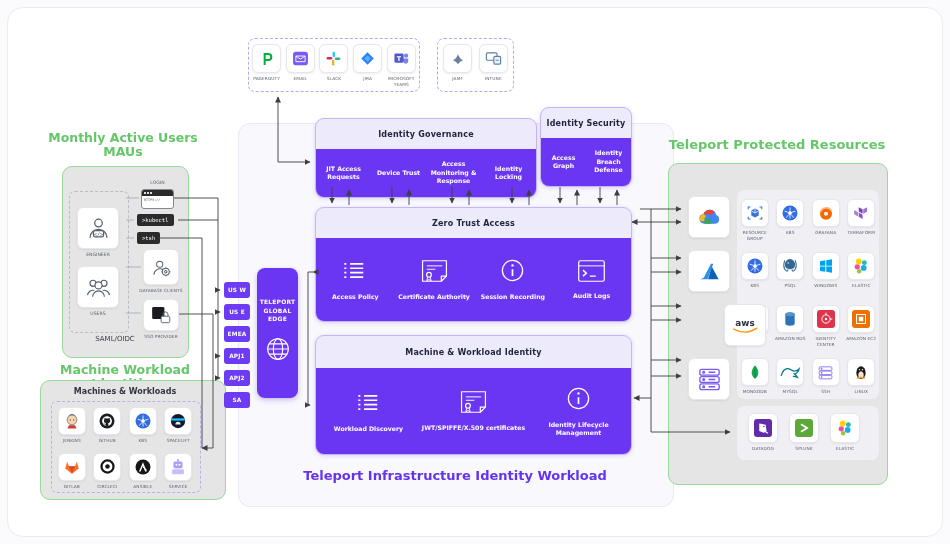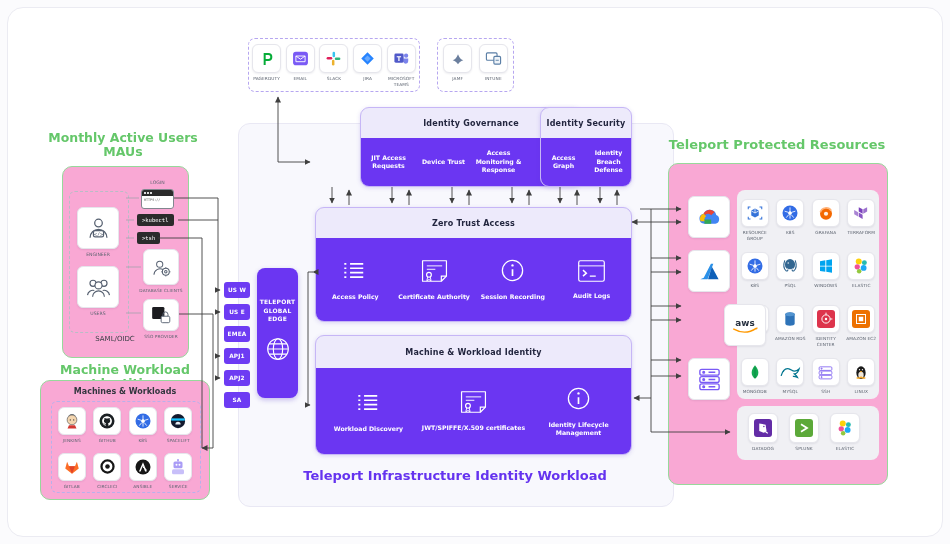--- a/index.html
+++ b/index.html
@@ -12,21 +12,21 @@
   .icard{background:#fff;border:1px solid #e6e6ec;border-radius:6px;
     box-shadow:0 1px 2px rgba(30,30,60,.08);display:flex;align-items:center;justify-content:center;}
   .clabel{font-size:4.3px;color:#5d6470;text-align:center;line-height:1.3;margin-top:3px;letter-spacing:.1px;}
   
   .intg{position:absolute;top:38px;height:54px;border:1px dashed #b6a6f0;border-radius:7px;
     display:flex;align-items:flex-start;justify-content:space-evenly;padding-top:5px;box-sizing:border-box;background:#fff;}
   .intg .cell{display:flex;flex-direction:column;align-items:center;width:32px;}
   .intg .icard{width:27px;height:27px;}
   
   .gtitle{font-size:12.5px;font-weight:700;color:#65c76a;text-align:center;line-height:1.15;z-index:2;}
-  .greenbox{position:absolute;border:1.5px solid #97d89b;border-radius:10px;background:#f9a8d4;z-index:2;}
+  .greenbox{position:absolute;border:1.5px solid #97d89b;border-radius:10px;background:#e5e5e5;z-index:2;}
   .dashedbox{position:absolute;border:1px dashed #b9bcc6;border-radius:6px;}
   .pcell{position:absolute;display:flex;flex-direction:column;align-items:center;}
   .pcell .icard{width:40px;height:40px;}
   .mlabel{font-size:4.6px;color:#5d6470;text-align:center;line-height:1.3;margin-top:3px;}
   .term{position:absolute;background:#2b2b2b;color:#fff;border-radius:2px;
     font-family:"DejaVu Sans Mono","Liberation Mono",monospace;font-size:5.5px;padding:3px 5px;z-index:3;}
   .browser{position:absolute;width:33px;height:20px;background:#fff;border:1px solid #81868f;border-radius:3px;
     overflow:hidden;z-index:3;box-sizing:border-box;}
   .browser .bar{height:6px;background:#2b2b2b;display:flex;align-items:center;gap:1.5px;padding-left:2px;}
   .browser .dot{width:1.6px;height:1.6px;border-radius:50%;background:#fff;}
@@ -269,21 +269,21 @@
             <rect x="15.5" y="17" width="12" height="9" rx="2" fill="#fff" stroke="#566070" stroke-width="1.3"></rect>
             <path d="M18 17v-2.5a3.5 3.5 0 0 1 7 0V17" fill="none" stroke="#566070" stroke-width="1.3"></path>
           </svg>
         </div>
       <div class="clabel">SSO PROVIDER</div>
     </div>
     <div class="samllabel" style="left:14px;top:168px;width:76px;">SAML/OIDC</div>
   </div>
 
   <div class="abs gtitle" style="left:30px;top:363px;width:190px;">Machine Workload Identities</div>
-  <div class="greenbox" style="left:40px;top:380px;width:168px;height:118px;">
+  <div class="greenbox" style="left:40px;top:380px;width:168px;height:118px;padding-left:16px;">
     <div class="abs" style="left:0;top:6px;width:168px;text-align:center;font-size:8px;font-weight:600;color:#33363f;">Machines &amp; Workloads</div>
     <div class="dashedbox" style="left:10px;top:20px;width:148px;height:90px;border-color:#b9b0ea;"></div>
     <div class="mgrid" style="left:13px;top:26px;width:142px;">
 
         <div class="cell">
           <div class="icard">
             <svg viewBox="0 0 24 24" width="18" height="18">
               <circle cx="12" cy="10.5" r="6.5" fill="#f4d6b0" stroke="#333" stroke-width=".7"></circle>
               <path d="M5.5 9.5a6.5 6.5 0 0 1 13 0c0-2-1-5.5-6.5-5.5s-6.5 3.5-6.5 5.5z" fill="#40474f"></path>
               <path d="M8 17.5h8l2 4.5H6z" fill="#d33833"></path>
@@ -388,21 +388,21 @@
     <div><svg viewBox="0 0 32 32" width="30" height="30" fill="none" stroke="#fff" stroke-width="1.2">
           <circle cx="16" cy="16" r="11"></circle>
           <ellipse cx="16" cy="16" rx="5" ry="11"></ellipse>
           <path d="M5 16h22M6.5 10.5h19M6.5 21.5h19"></path>
         </svg></div>
   </div>
 
   <div class="platform"></div>
   <div class="ptitle">Teleport Infrastructure Identity Workload</div>
 
-  <div class="pbox" style="left:315px;top:107px;width:220px;height:78px;margin-left:45px;">
+  <div class="pbox" style="left:315px;top:118px;width:220px;height:78px;">
     <div class="pbox-head">Identity Governance</div>
     <div class="pbox-body">
 
     <div class="pitem">JIT Access Requests</div>
         <div class="pitem">Device Trust</div>
         <div class="pitem">Access Monitoring &amp; Response</div>
         <div class="pitem">Identity Locking</div>
       </div>
   </div>
   <div class="pbox" style="left:315px;top:207px;width:315px;height:113px;">

